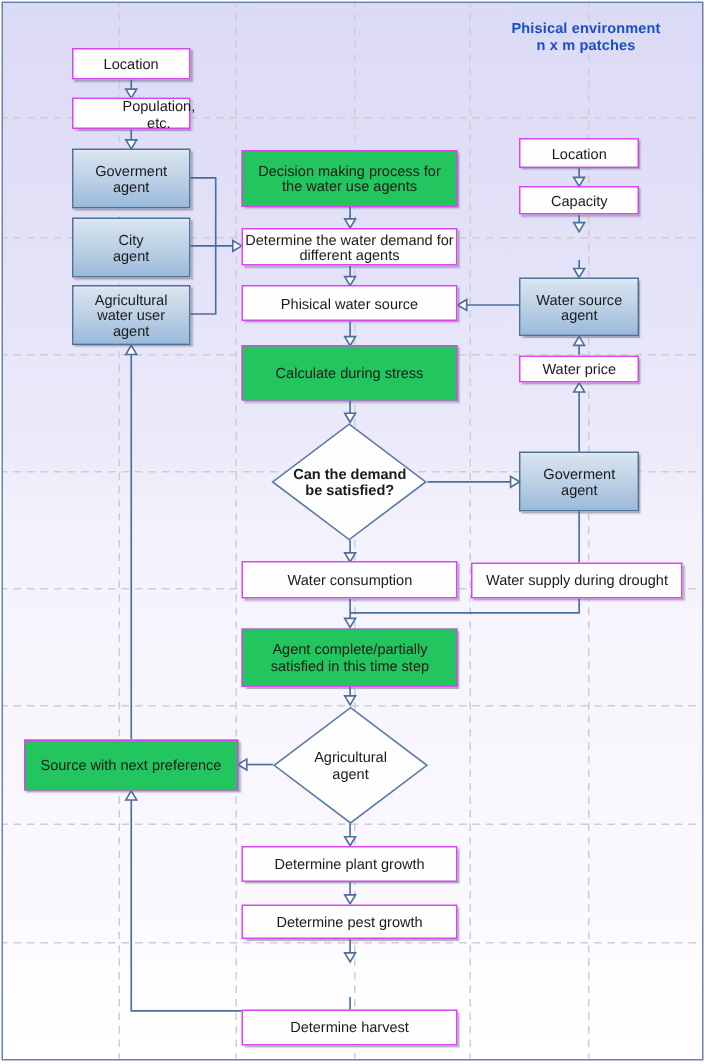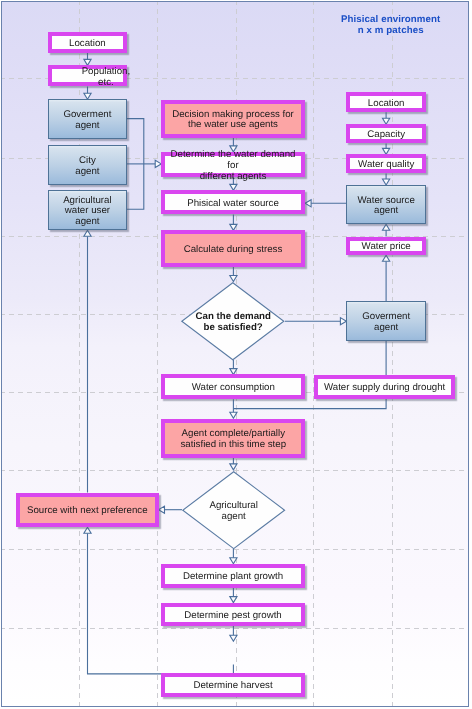--- a/index.html
+++ b/index.html
@@ -15,25 +15,25 @@
          overflow:hidden;}
 
   .gridlayer{position:absolute;left:-2.4px;top:-2.4px;width:472px;height:709px;}
 
   svg.edges{position:absolute;left:0;top:0;width:472px;height:709px;overflow:visible;z-index:1;}
   #nodes{position:absolute;left:0;top:0;width:472px;height:709px;z-index:2;}
 
   .node{position:absolute;box-sizing:border-box;display:flex;align-items:center;
         justify-content:center;text-align:center;color:#1a1a1a;
         font-size:9.7px;line-height:10.9px;letter-spacing:0px;
-        border:4px solid #d946ef;
+        border:1px solid #d946ef;
         box-shadow:1.5px 1.5px 1.1px rgba(86,94,114,0.45);}
   .node > span{position:relative;top:1.9px;}
   .node.plain{background:#fefefe;}
-  .node.tint{background:#fca5a5;}
+  .node.tint{background:#22c55e;}
   .node.agent{background:linear-gradient(to bottom,#e3ecf4 0%,#d6e2ee 6%,#bdd1e5 50%,#a0bedd 92%,#9ab9da 100%);
               border:1px solid #4e7296;}
 
   .diamond{position:absolute;}
   .diamond .lbl{position:absolute;left:0;top:1.9px;width:100%;height:100%;
         display:flex;align-items:center;justify-content:center;text-align:center;
         color:#1a1a1a;font-size:9.7px;line-height:10.9px;}
 
   .title{position:absolute;color:#1b4fc6;font-weight:bold;font-size:9.7px;
          line-height:11.5px;text-align:center;letter-spacing:0.1px;}
@@ -168,23 +168,20 @@
       </div>
       <div class="node plain" style="left: 161px; top: 641.2px; width: 144px; height: 23.4px; margin-top: 32px;">
         <span style="white-space: pre-line;">Determine harvest</span>
       </div>
       <div class="node plain" style="left: 346.4px; top: 92px; width: 79.6px; height: 20.2px;">
         <span style="white-space: pre-line;">Location</span>
       </div>
       <div class="node plain" style="left: 346.4px; top: 124.2px; width: 79.6px; height: 19.3px;">
         <span style="white-space: pre-line;">Capacity</span>
       </div>
-      <div class="node plain" style="left: 346.4px; top: 154.4px; width: 79.6px; height: 19px;">
-        <span style="white-space: pre-line;">Water quality</span>
-      </div>
       <div class="node agent" style="left: 346.4px; top: 185px; width: 79.6px; height: 39.2px;">
         <span style="white-space: pre-line;">Water source
 agent</span>
       </div>
       <div class="node plain" style="left: 346.4px; top: 236.5px; width: 79.6px; height: 18.8px;">
         <span style="white-space: pre-line;">Water price</span>
       </div>
       <div class="node agent" style="left: 346.4px; top: 301.1px; width: 79.6px; height: 39.7px;">
         <span style="white-space: pre-line;">Goverment
 agent</span>

